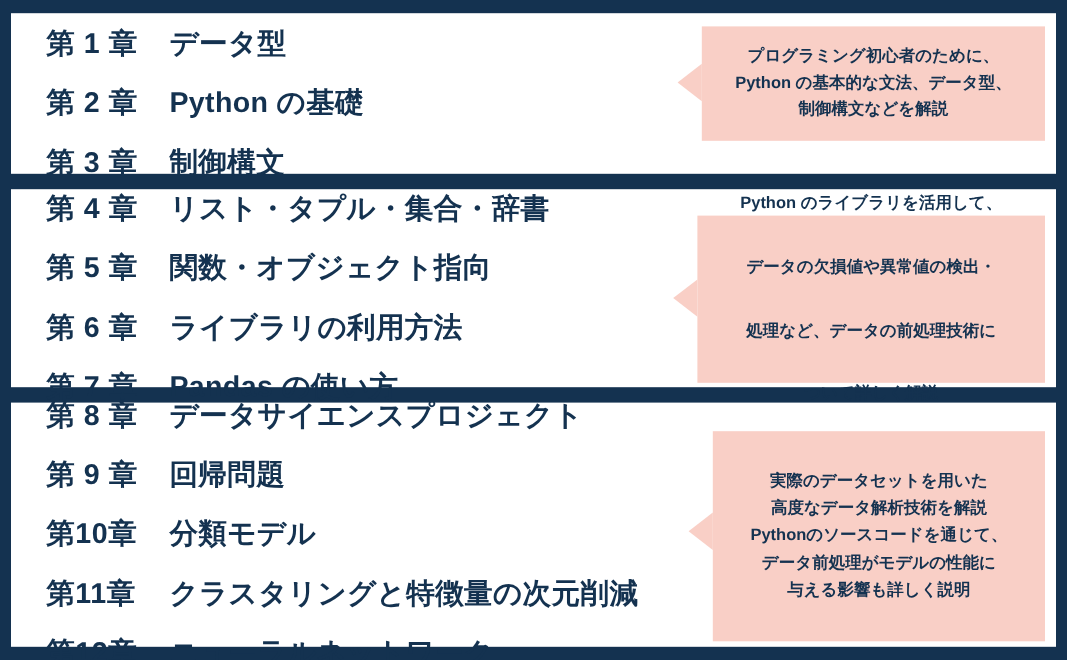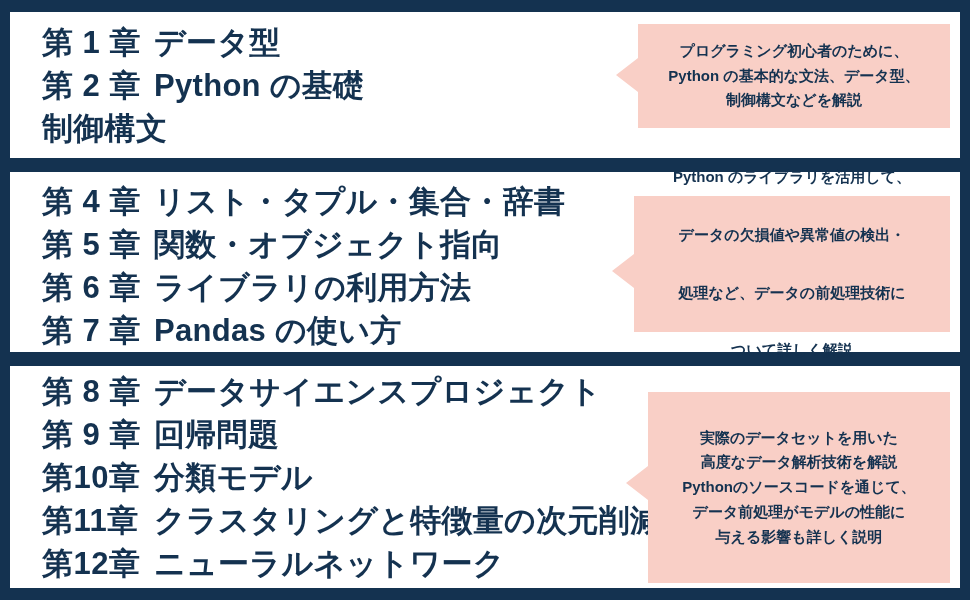--- a/index.html
+++ b/index.html
@@ -24,40 +24,41 @@
     gap: 14px;
   }
   .section {
     position: relative;
     background: #ffffff;
     box-sizing: border-box;
     display: flex;
     align-items: center;
   }
   .section-1 { height: 146px; }
-  .section-2 { height: 180px; align-items: flex-end; }
+  .section-2 { height: 180px; }
   .section-3 { height: 222px; }
 
   .chapter-list {
     box-sizing: border-box;
     padding-left: 32px;
     display: flex;
     flex-direction: column;
     justify-content: center;
     width: 600px;
   }
   .chapter-row {
     display: flex;
     align-items: baseline;
     color: #143250;
-    font-size: 31px;
+    font-size: 26px;
     font-weight: bold;
     line-height: 1.0;
     padding: 6px 0;
     white-space: nowrap;
+    margin-top: 16px;
   }
   .chapter-num {
     width: 112px;
     flex: 0 0 112px;
     letter-spacing: 0.5px;
   }
   .chapter-title {
     letter-spacing: 0.3px;
   }
 
@@ -94,21 +95,21 @@
     top: 12px;
     width: 312px;
     height: 104px;
   }
   .callout-1 .tail { top: 34px; }
 
   .callout-2 {
     right: 10px;
     top: 24px;
     width: 316px;
-    height: 136px;
+    height: 152px;
     gap: 33px;
   }
   .callout-2 .tail { top: 58px; }
 
   .callout-3 {
     right: 10px;
     top: 26px;
     width: 302px;
     height: 191px;
   }
@@ -123,20 +124,21 @@
     <div class="chapter-list">
       <div class="chapter-row">
         <span class="chapter-num">第 1 章</span>
         <span class="chapter-title">データ型</span>
       </div>
       <div class="chapter-row">
         <span class="chapter-num">第 2 章</span>
         <span class="chapter-title">Python の基礎</span>
       </div>
       <div class="chapter-row">
+        <span class="chapter-num">第 3 章</span>
         <span class="chapter-title">制御構文</span>
       </div>
     </div>
     <div class="callout callout-1">
       <div class="tail"></div>
       <div class="line">プログラミング初心者のために、</div>
       <div class="line">Python の基本的な文法、データ型、</div>
       <div class="line">制御構文などを解説</div>
     </div>
   </div>

